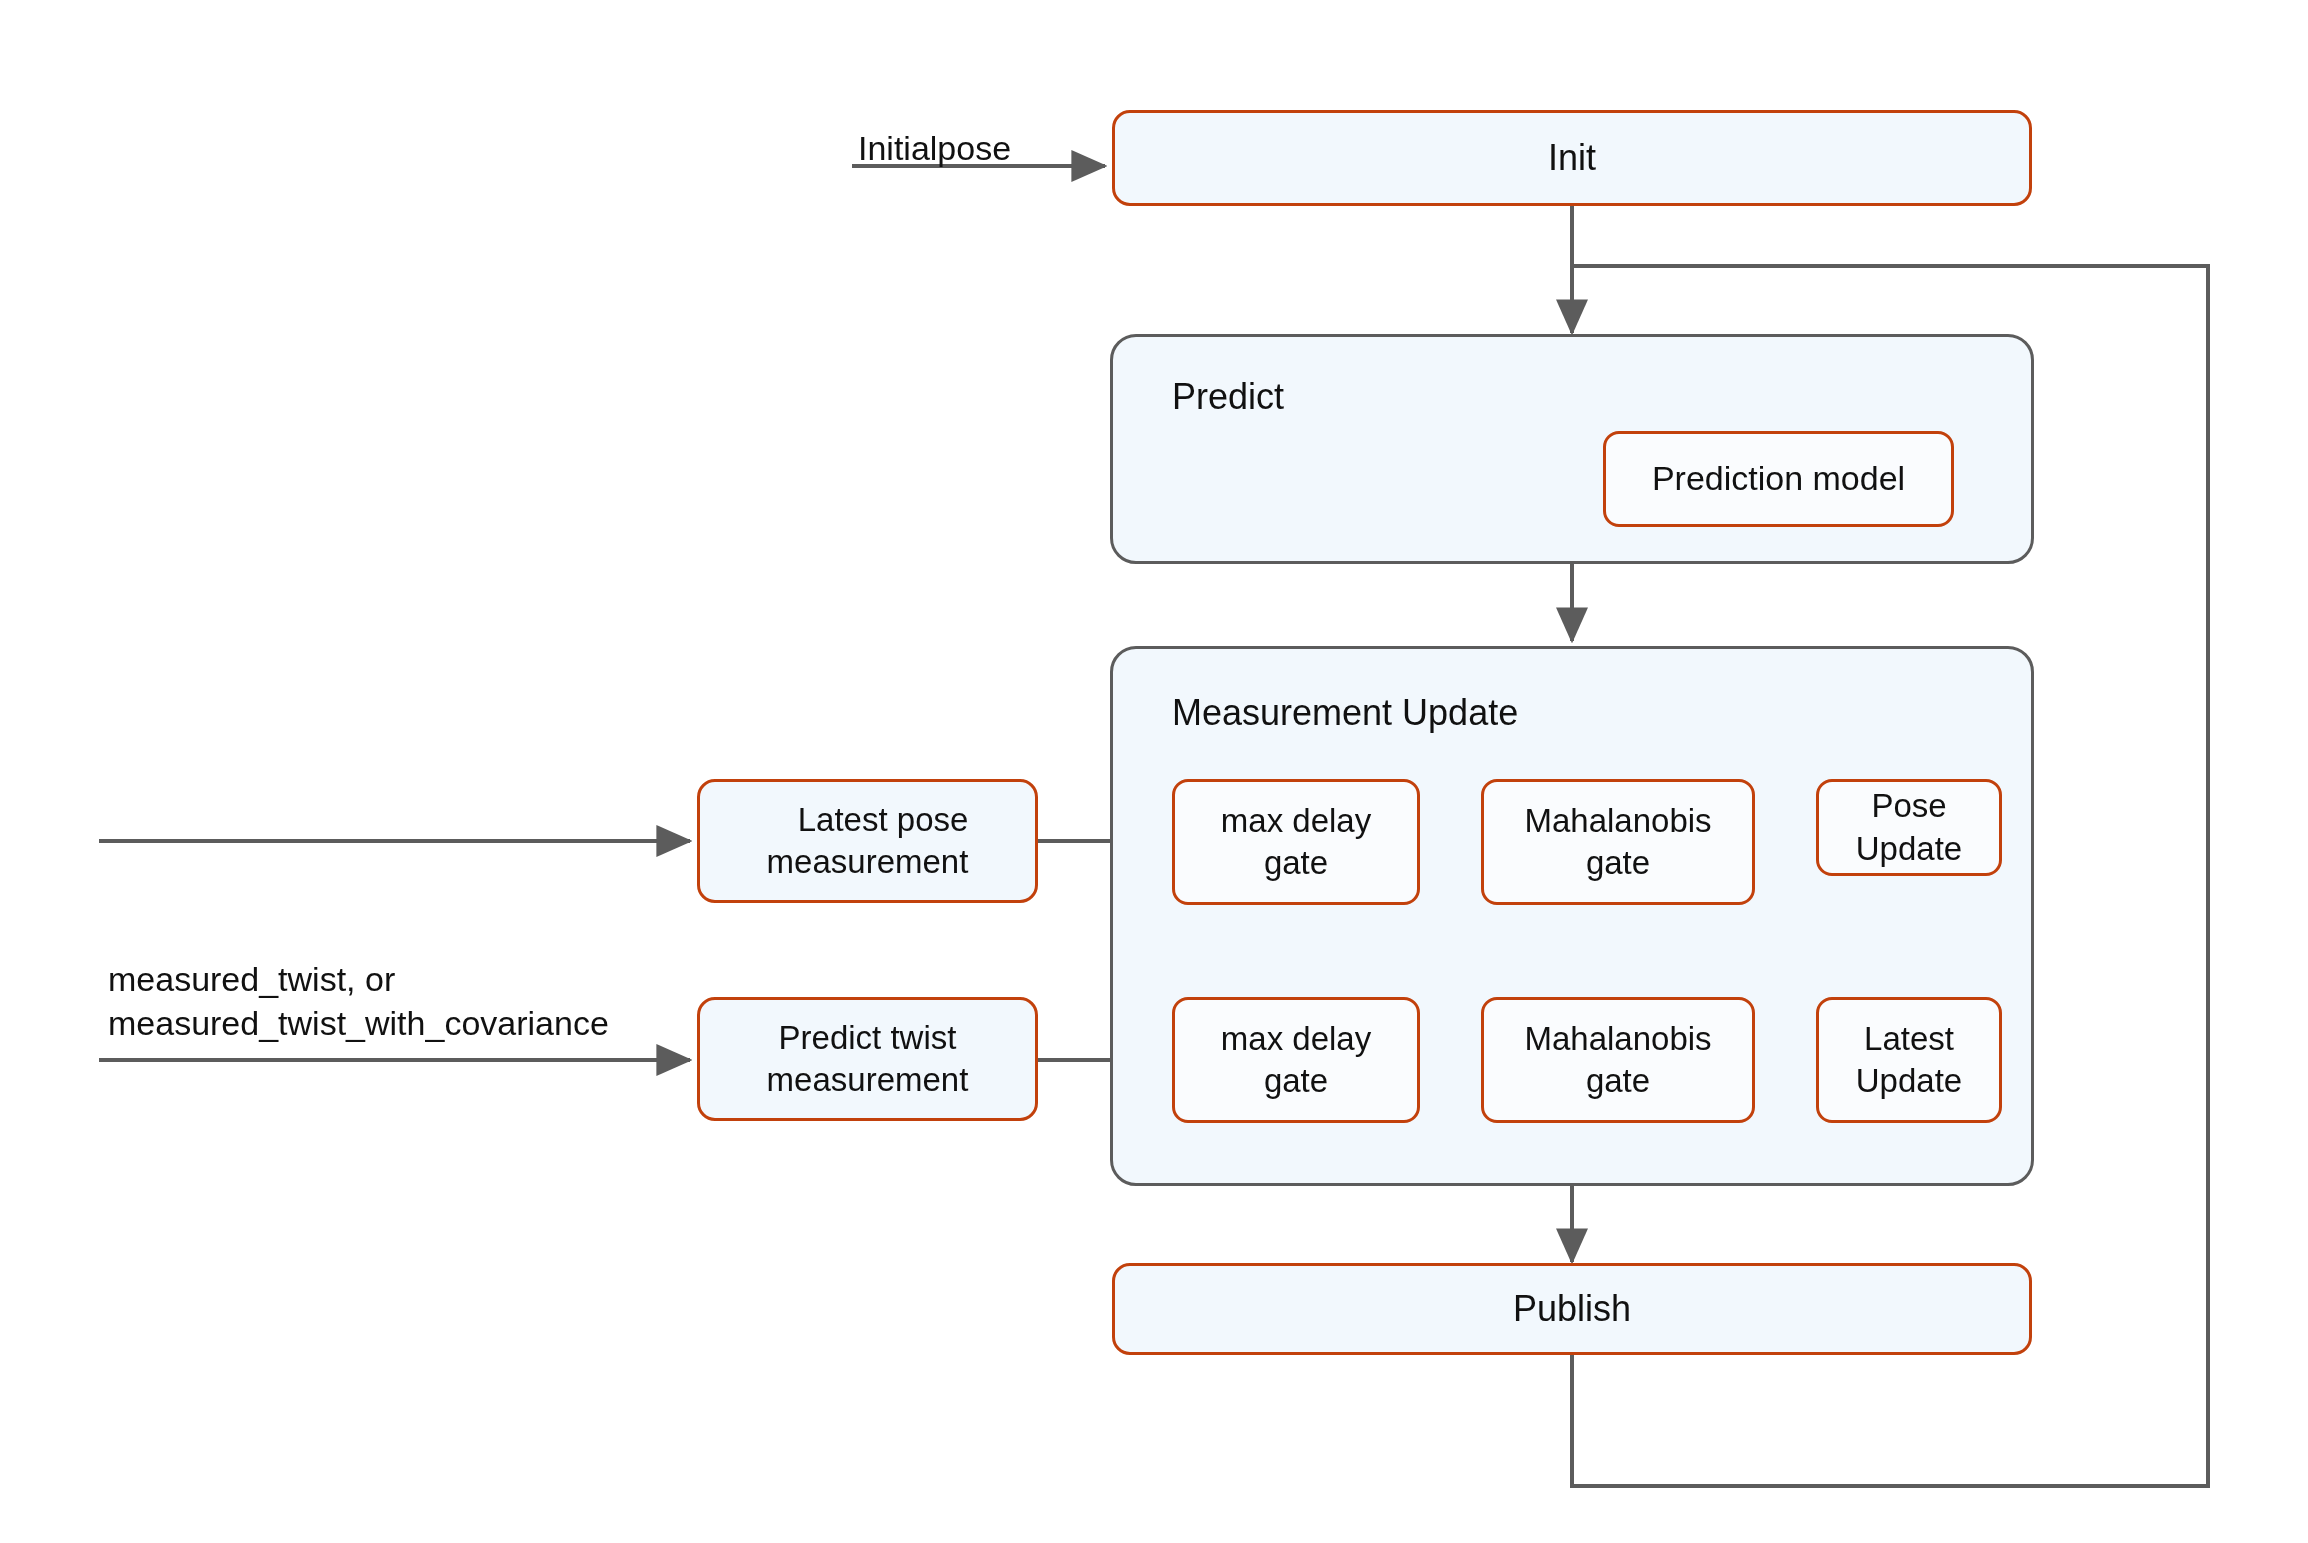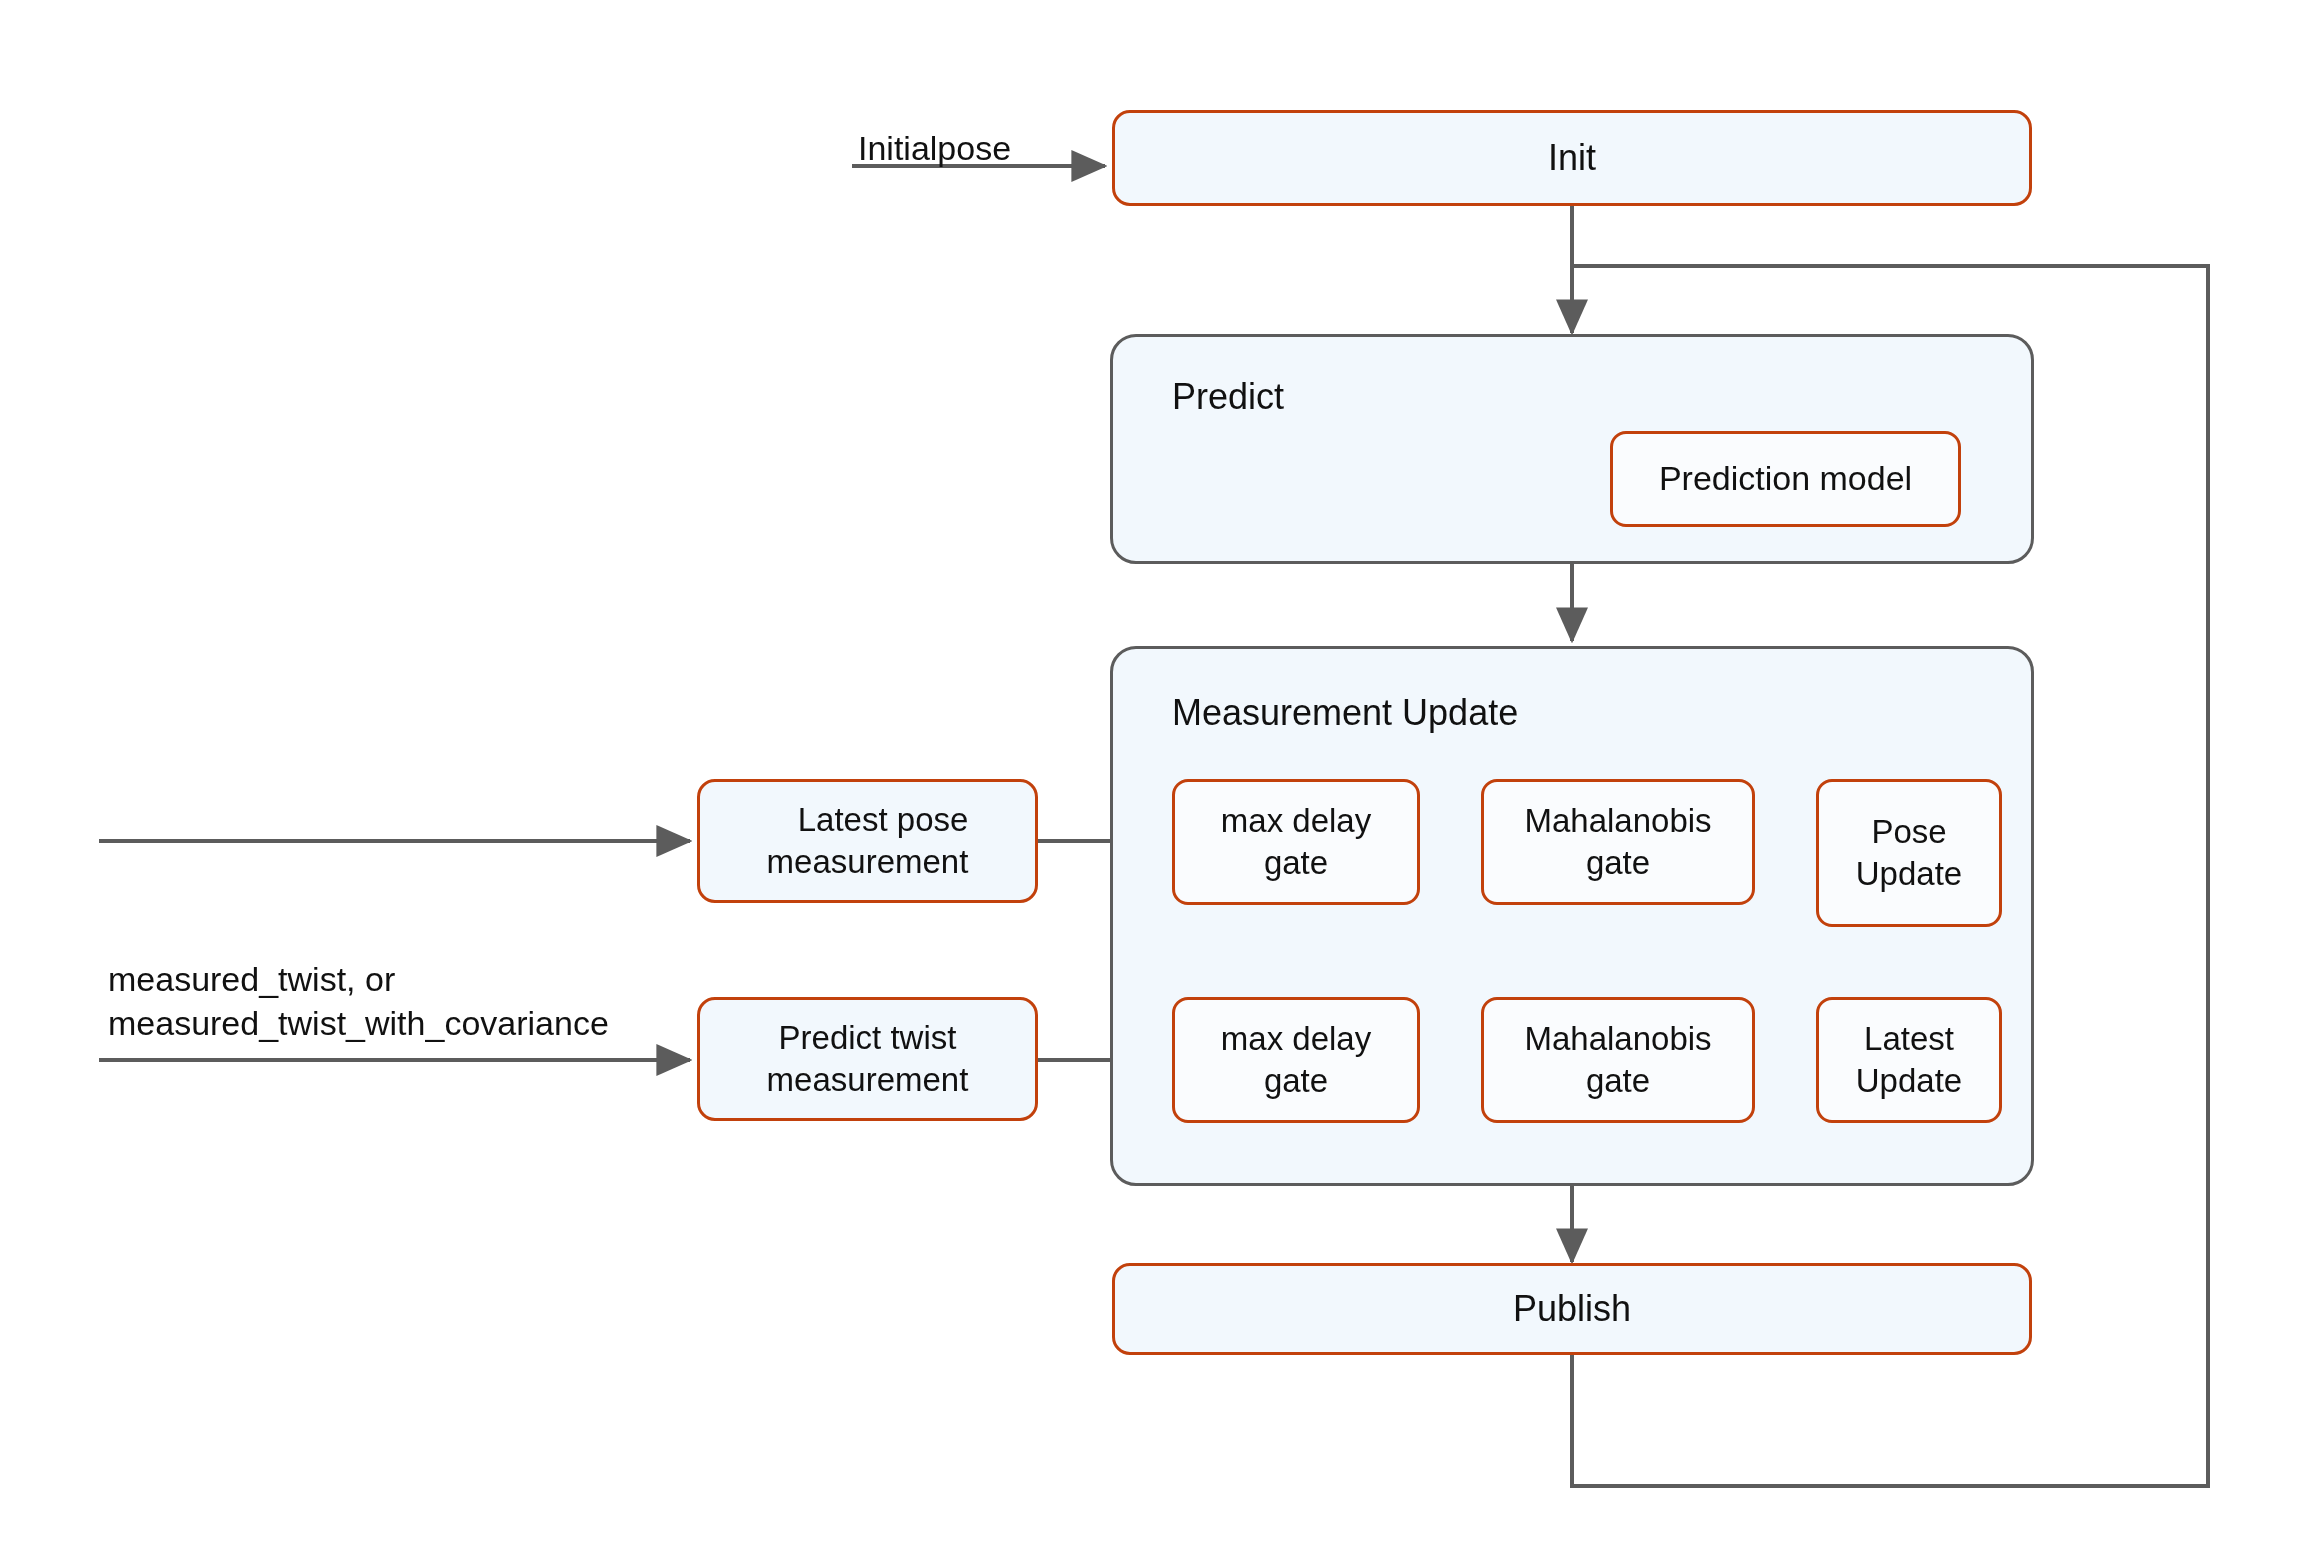--- a/index.html
+++ b/index.html
@@ -106,30 +106,30 @@
   <div class="edge-label t-34" style="left:858px; top:112px;margin-top:14px;">Initialpose</div>
 
 
   <div class="edge-label t-34" style="left:108px; top:957px;">measured_twist, or
 measured_twist_with_covariance</div>
 
   <div class="node t-36" style="left:1112px; top:110px; width:920px; height:96px;">Init</div>
 
   <div class="group" style="left:1110px; top:334px; width:924px; height:230px;"></div>
   <div class="group-title t-36" style="left:1172px; top:376px;">Predict</div>
-  <div class="node inner t-34" style="left:1603px; top:431px; width:351px; height:96px;margin-left:7px;">Prediction model</div>
+  <div class="node inner t-34" style="left:1603px; top:431px; width:351px; height:96px;">Prediction model</div>
 
   <div class="group" style="left:1110px; top:646px; width:924px; height:540px;"></div>
   <div class="group-title t-36" style="left:1172px; top:692px;">Measurement Update</div>
 
   <div class="node inner t-33" style="left:1172px; top:779px; width:248px; height:126px;">max delay
 gate</div>
   <div class="node inner t-33" style="left:1481px; top:779px; width:274px; height:126px;">Mahalanobis
 gate</div>
-  <div class="node inner t-33" style="left:1816px; top:779px; width:186px; height:148px;">Pose
+  <div class="node inner t-33" style="left:1816px; top:779px; width:186px; height:97px;">Pose
 Update</div>
 
   <div class="node inner t-33" style="left:1172px; top:997px; width:248px; height:126px;">max delay
 gate</div>
   <div class="node inner t-33" style="left:1481px; top:997px; width:274px; height:126px;">Mahalanobis
 gate</div>
   <div class="node inner t-33" style="left:1816px; top:997px; width:186px; height:126px;">Latest
 Update</div>
 
   <div class="node t-33" style="left:697px; top:779px; width:341px; height:124px;text-align:right;">Latest pose

